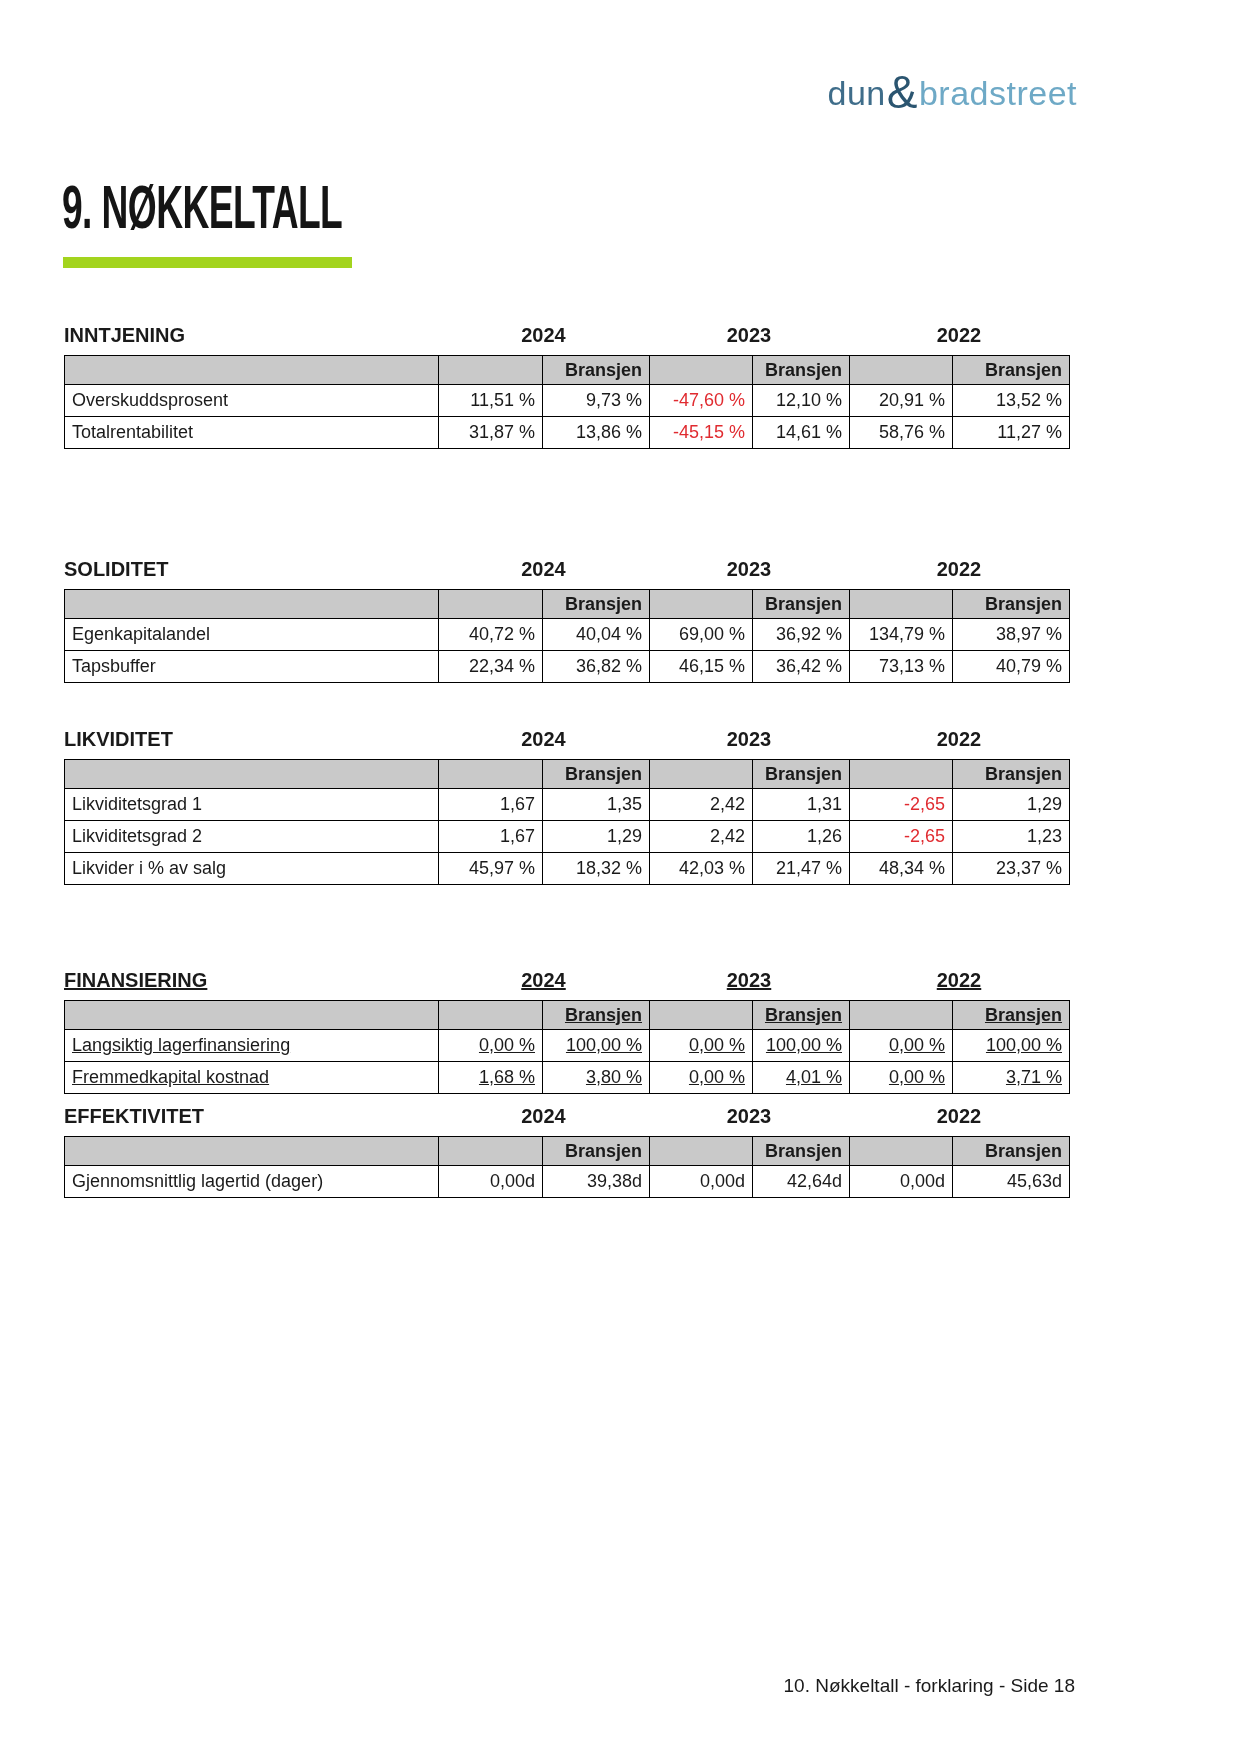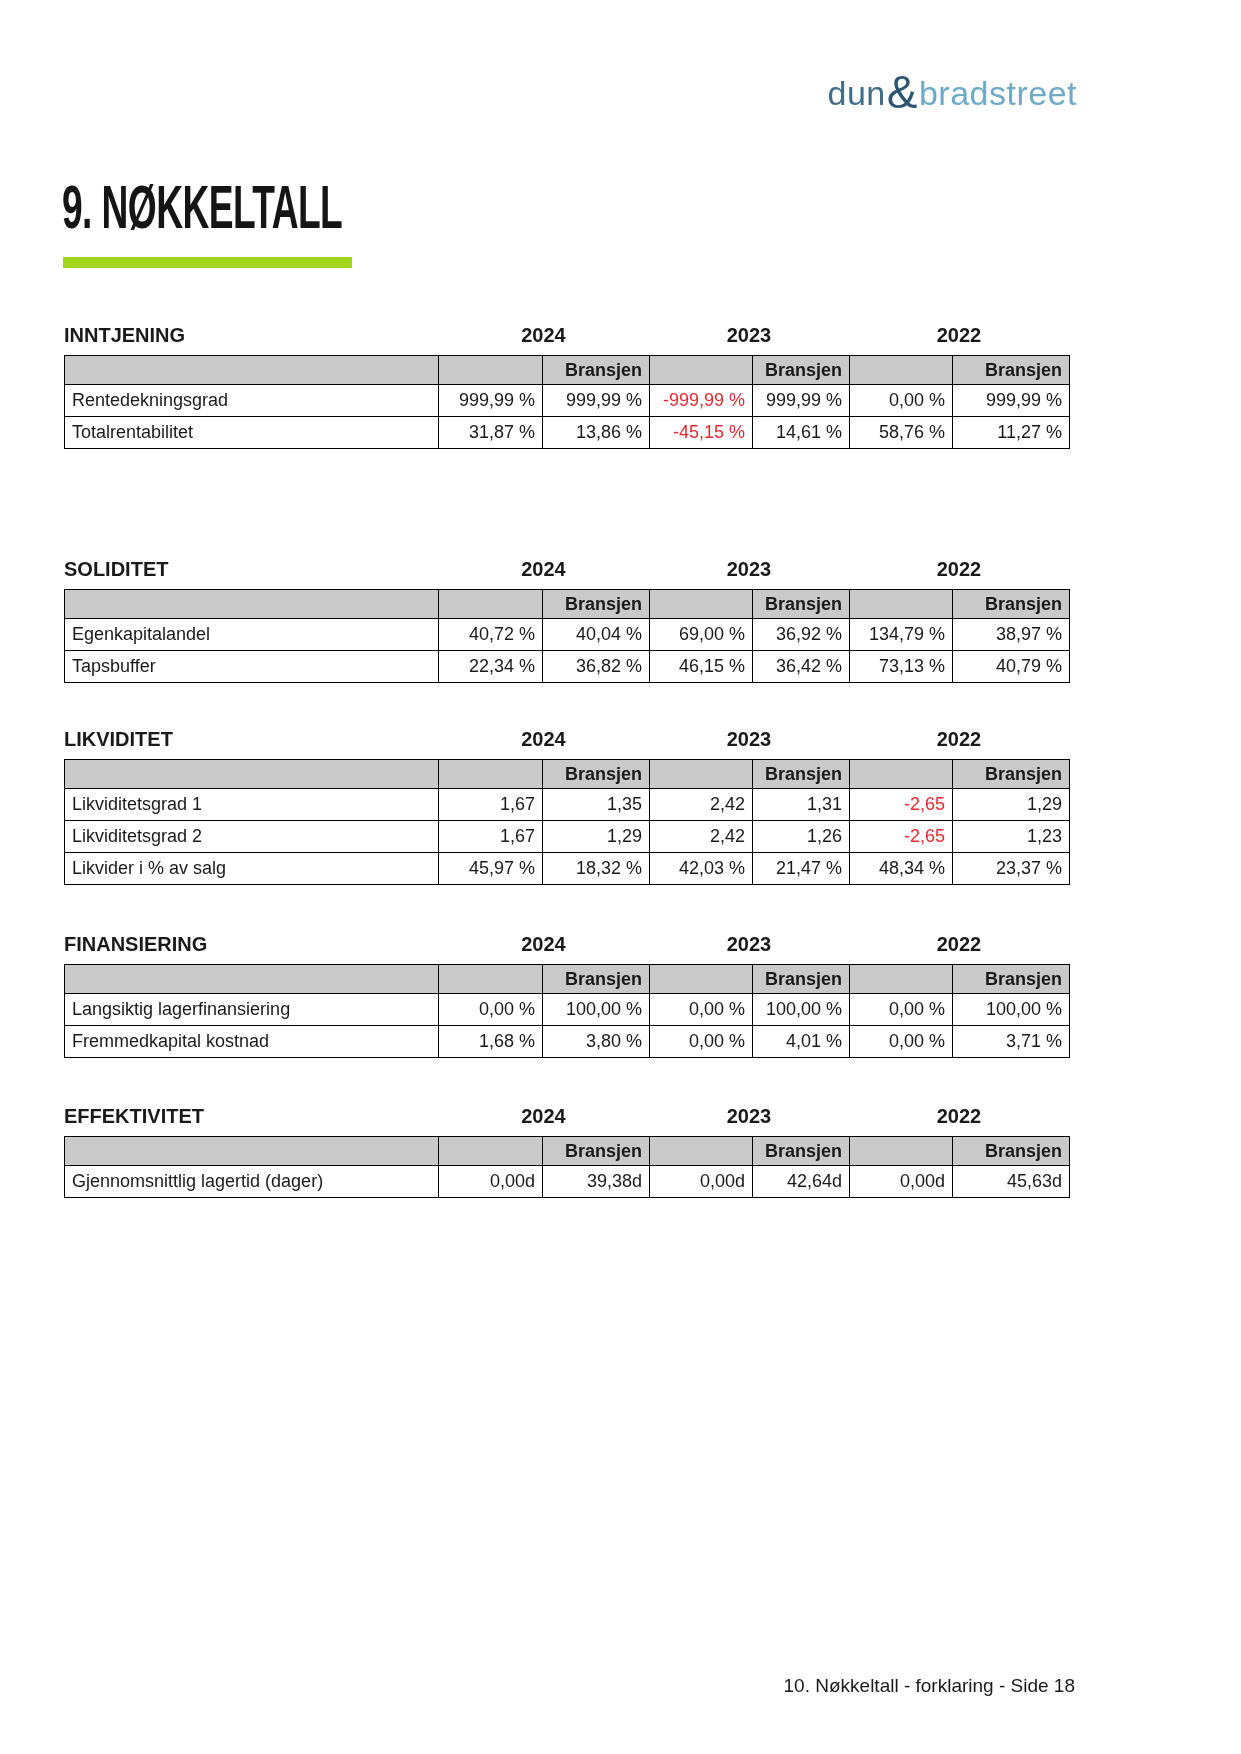--- a/index.html
+++ b/index.html
@@ -37,21 +37,21 @@
     white-space:nowrap;
   }
   .title-bar{
     position:absolute;left:63px;top:257px;
     width:289px;height:11px;
     background:var(--accent);
   }
 
   
   .section{position:absolute;left:64px;width:1005px;}
-  .s0{top:324px;} .s1{top:558px;} .s2{top:728px;} .s3{top:933px;} .s4{top:1105px;}
+  .s0{top:324px;} .s1{top:558px;} .s2{top:728px;} .s3{top:969px;text-decoration:underline;} .s4{top:1105px;}
 
   .heading-grid{
     display:grid;
     grid-template-columns:374px 104px 107px 103px 97px 103px 117px;
     font-size:20px;line-height:22px;font-weight:bold;
     margin-bottom:9px;
   }
   .sec-name{text-align:left;letter-spacing:0;}
   .year{grid-row:1;text-align:center;}
 
@@ -118,27 +118,27 @@
             <tr class="hdr">
               <td class="lbl"></td>
               <td class="val"></td>
               <td class="val">Bransjen</td>
               <td class="val"></td>
               <td class="val">Bransjen</td>
               <td class="val"></td>
               <td class="val">Bransjen</td>
             </tr>
             <tr>
-              <td class="lbl">Rentedekningsgrad</td>
-              <td class="val">999,99 %</td>
-              <td class="val">999,99 %</td>
-              <td class="val neg">-999,99 %</td>
-              <td class="val">999,99 %</td>
-              <td class="val">0,00 %</td>
-              <td class="val">999,99 %</td>
+              <td class="lbl">Overskuddsprosent</td>
+              <td class="val">11,51 %</td>
+              <td class="val">9,73 %</td>
+              <td class="val neg">-47,60 %</td>
+              <td class="val">12,10 %</td>
+              <td class="val">20,91 %</td>
+              <td class="val">13,52 %</td>
             </tr>
             <tr>
               <td class="lbl">Totalrentabilitet</td>
               <td class="val">31,87 %</td>
               <td class="val">13,86 %</td>
               <td class="val neg">-45,15 %</td>
               <td class="val">14,61 %</td>
               <td class="val">58,76 %</td>
               <td class="val">11,27 %</td>
             </tr>

